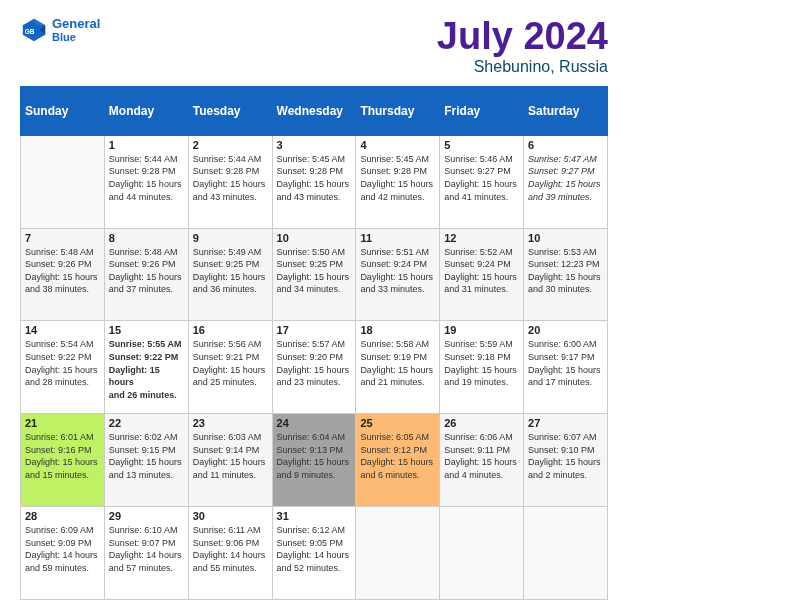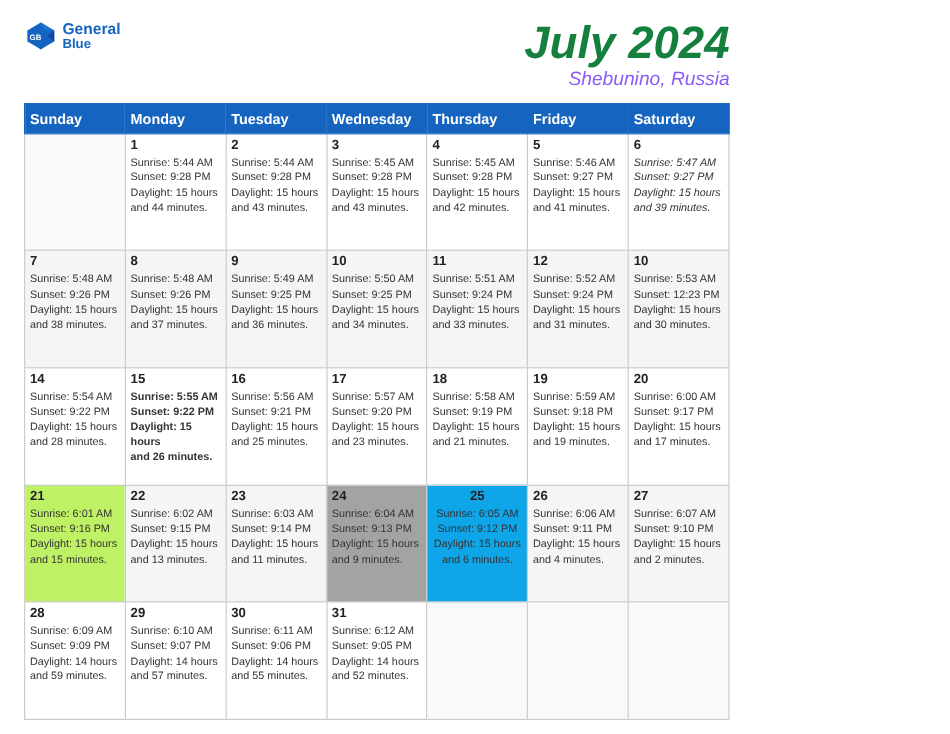--- a/index.html
+++ b/index.html
@@ -31,42 +31,40 @@
     .logo-icon {
       width: 28px;
       height: 28px;
     }
     .title-block {
       text-align: right;
     }
     .main-title {
       font-size: 38px;
       font-weight: bold;
-      color: #15803d;
+      color: #4c1d95;
       line-height: 1.1;
-      font-style: italic;
     }
     .subtitle {
       font-size: 16px;
-      color: #8b5cf6;
-      font-style: italic;
+      color: #0c4a6e;
     }
     .calendar {
       flex: 1;
       border: 1px solid #ccc;
       border-collapse: collapse;
       width: 100%;
       table-layout: fixed;
     }
     .calendar th {
       background: #1565c0;
       color: #fff;
       font-size: 12px;
       font-weight: bold;
-      padding: 5px 4px;
+      padding: 17px 4px;
       text-align: left;
       border: 1px solid #1565c0;
     }
     .calendar td {
       border: 1px solid #ccc;
       vertical-align: top;
       padding: 3px 4px;
       font-size: 9.5px;
       color: #222;
       height: 88px;
@@ -299,21 +297,21 @@
 Daylight: 15 hours
 and 11 minutes.</div>
           </td>
           <td style="background: #a3a3a3;">
             <div class="day-num">24</div>
             <div class="day-info" style="white-space: pre-line;">Sunrise: 6:04 AM
 Sunset: 9:13 PM
 Daylight: 15 hours
 and 9 minutes.</div>
           </td>
-          <td style="background: #0ea5e9; text-align: center;">
+          <td style="background: #fdba74;">
             <div class="day-num">25</div>
             <div class="day-info" style="white-space: pre-line;">Sunrise: 6:05 AM
 Sunset: 9:12 PM
 Daylight: 15 hours
 and 6 minutes.</div>
           </td>
           <td style="background: rgb(245, 245, 245);">
             <div class="day-num">26</div>
             <div class="day-info" style="white-space: pre-line;">Sunrise: 6:06 AM
 Sunset: 9:11 PM

